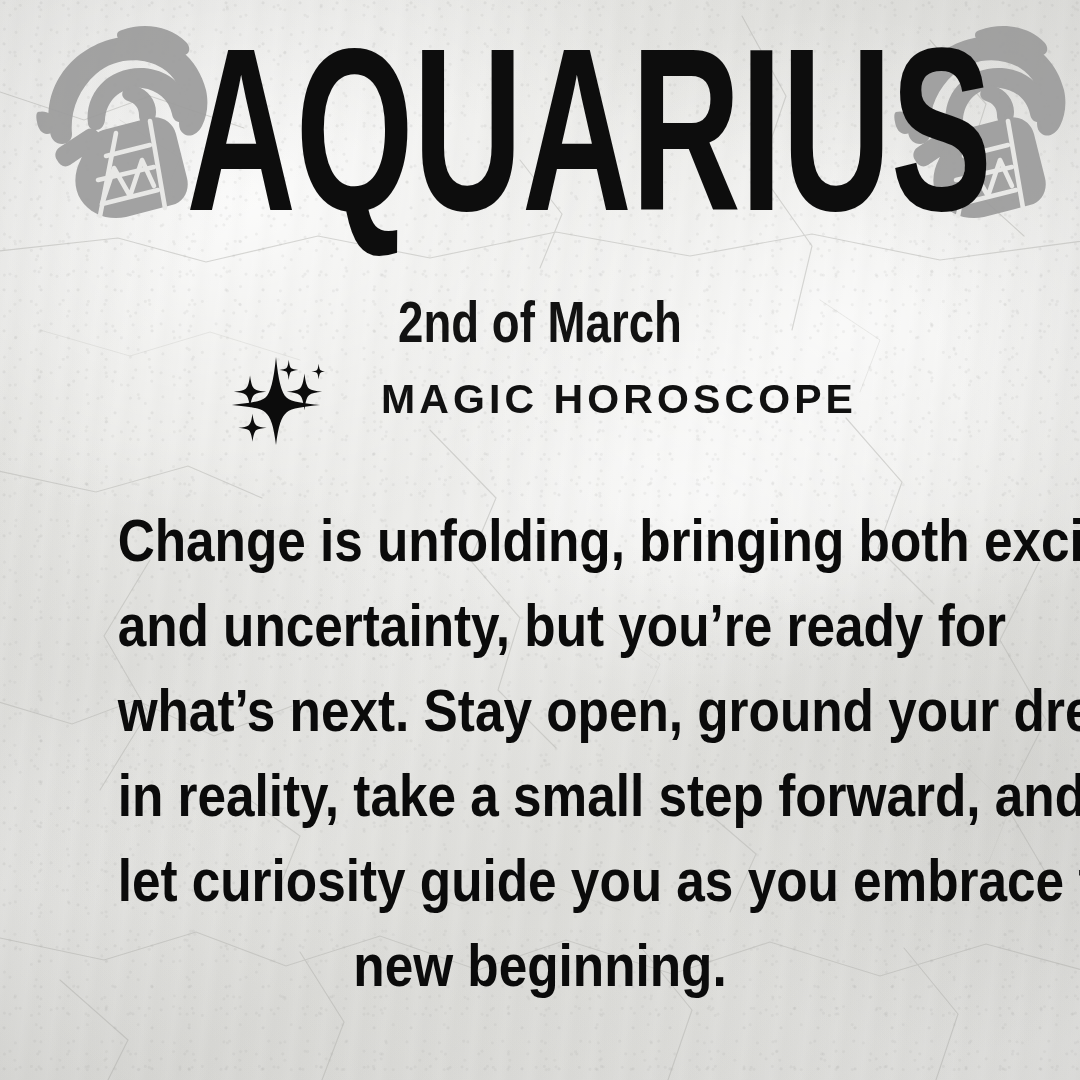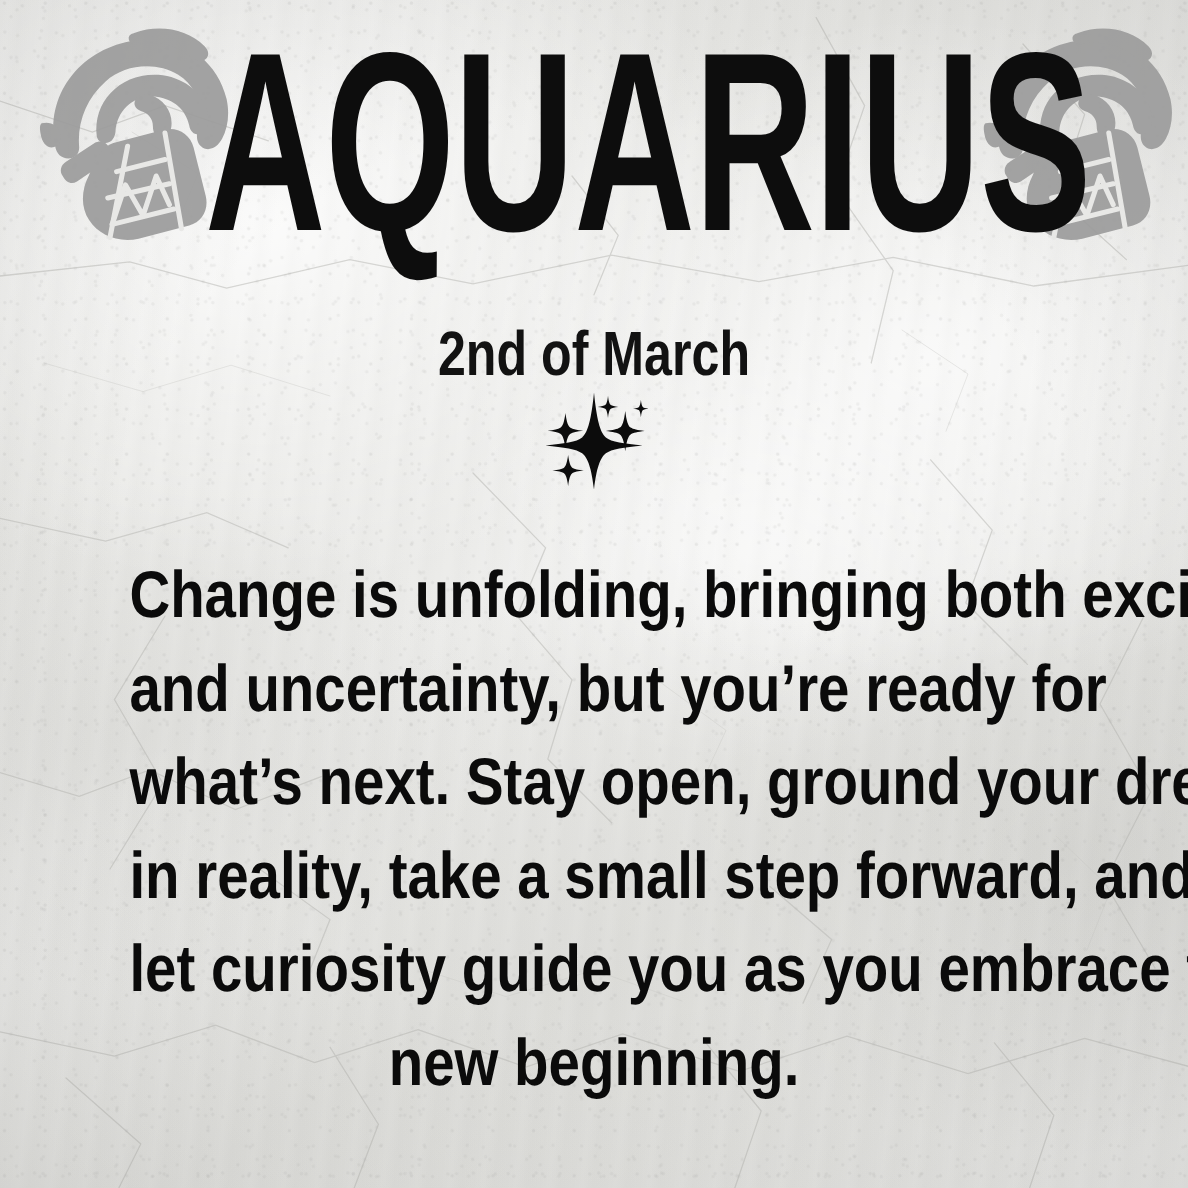--- a/index.html
+++ b/index.html
@@ -295,20 +295,21 @@
                  C62.4 24.4 61.7 22 60.4 21 C59.2 20.2 57 19.7 53.4 19.3
                  C57 18.9 59.2 18.4 60.4 17.6 C61.7 16.6 62.4 14.2 63 9 Z"></path>
 
         <path d="M93.5 13 C94 17 94.5 18.8 95.5 19.6 C96.4 20.2 98 20.6 100.8 20.9
                  C98 21.2 96.4 21.6 95.5 22.2 C94.5 23 94 24.8 93.5 28.8
                  C93 24.8 92.5 23 91.5 22.2 C90.6 21.6 89 21.2 86.2 20.9
                  C89 20.6 90.6 20.2 91.5 19.6 C92.5 18.8 93 17 93.5 13 Z"></path>
       </g>
     </svg>
 
+    <div id="brand-name">MAGIC HOROSCOPE</div>
   </div>
 
   <div id="body-text">
     <span class="ln">Change is unfolding, bringing both excitement</span>
     <span class="ln">and uncertainty, but you’re ready for</span>
     <span class="ln">what’s next. Stay open, ground your dreams</span>
     <span class="ln">in reality, take a small step forward, and</span>
     <span class="ln">let curiosity guide you as you embrace this</span>
     <span class="ln">new beginning.</span>
   </div>

